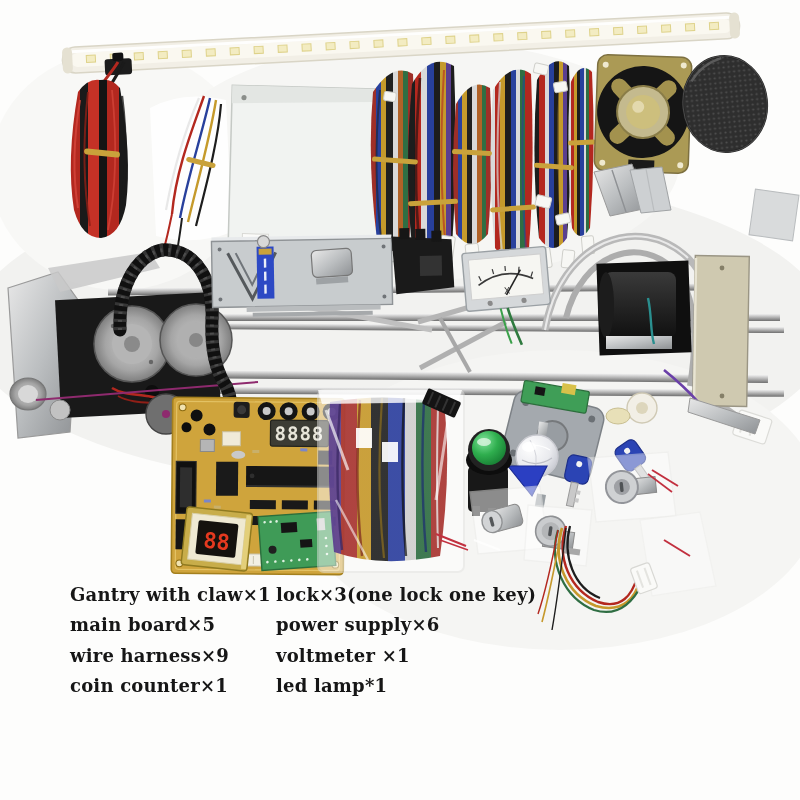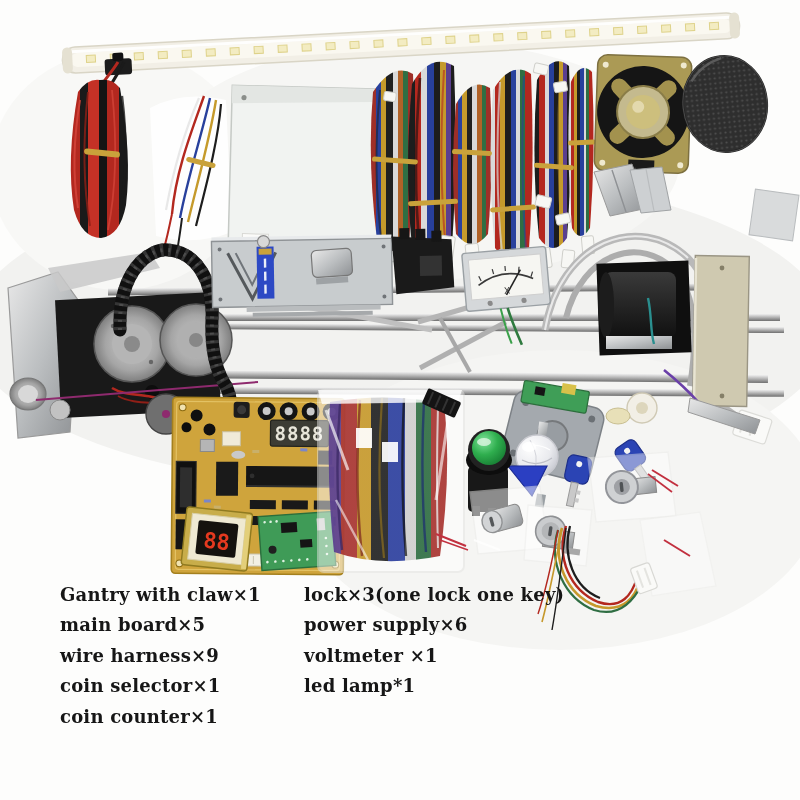--- a/index.html
+++ b/index.html
@@ -1,22 +1,22 @@
 <!DOCTYPE html>
 <html><head>
 <meta charset="utf-8">
 <style>
   html,body{margin:0;padding:0;background:#fff;}
   .stage{position:relative;width:800px;height:800px;background:#fdfdfc;overflow:hidden;
          font-family:"DejaVu Serif",serif;}
   .stage svg{position:absolute;left:0;top:0;}
   .parts-list{position:absolute;left:0;top:580px;width:800px;height:210px;}
   .col{position:absolute;top:0;display:flex;flex-direction:column;}
-  .col-left{left:60px;justify-content:flex-end;}
-  .col-right{left:304px;}
+  .col-left{left:70px;justify-content:flex-end;}
+  .col-right{left:276px;}
   .part-item{font-weight:700;font-size:18px;line-height:30.4px;color:#161616;
              letter-spacing:.2px;white-space:nowrap;}
   .seg{font-family:"DejaVu Sans Mono",monospace;font-weight:700;}
 </style>
 </head>
 <body>
 
 <div class="stage">
 <svg width="800" height="800" viewBox="0 0 800 800">
   <defs>
@@ -617,21 +617,20 @@
       <line x1="648" y1="568" x2="648" y2="586" stroke="#e4e4e0" stroke-width="2"></line>
     </g>
   </g>
 </svg>
 
   <div class="parts-list">
     <div class="col col-left">
       <span class="part-item">Gantry with claw×1</span>
       <span class="part-item">main board×5</span>
       <span class="part-item">wire harness×9</span>
-      <span class="part-item">coin selector×1</span>
       <span class="part-item">coin counter×1</span>
     </div>
     <div class="col col-right">
       <span class="part-item">lock×3(one lock one key)</span>
       <span class="part-item">power supply×6</span>
       <span class="part-item">voltmeter ×1</span>
       <span class="part-item">led lamp*1</span>
     </div>
   </div>
 </div>

